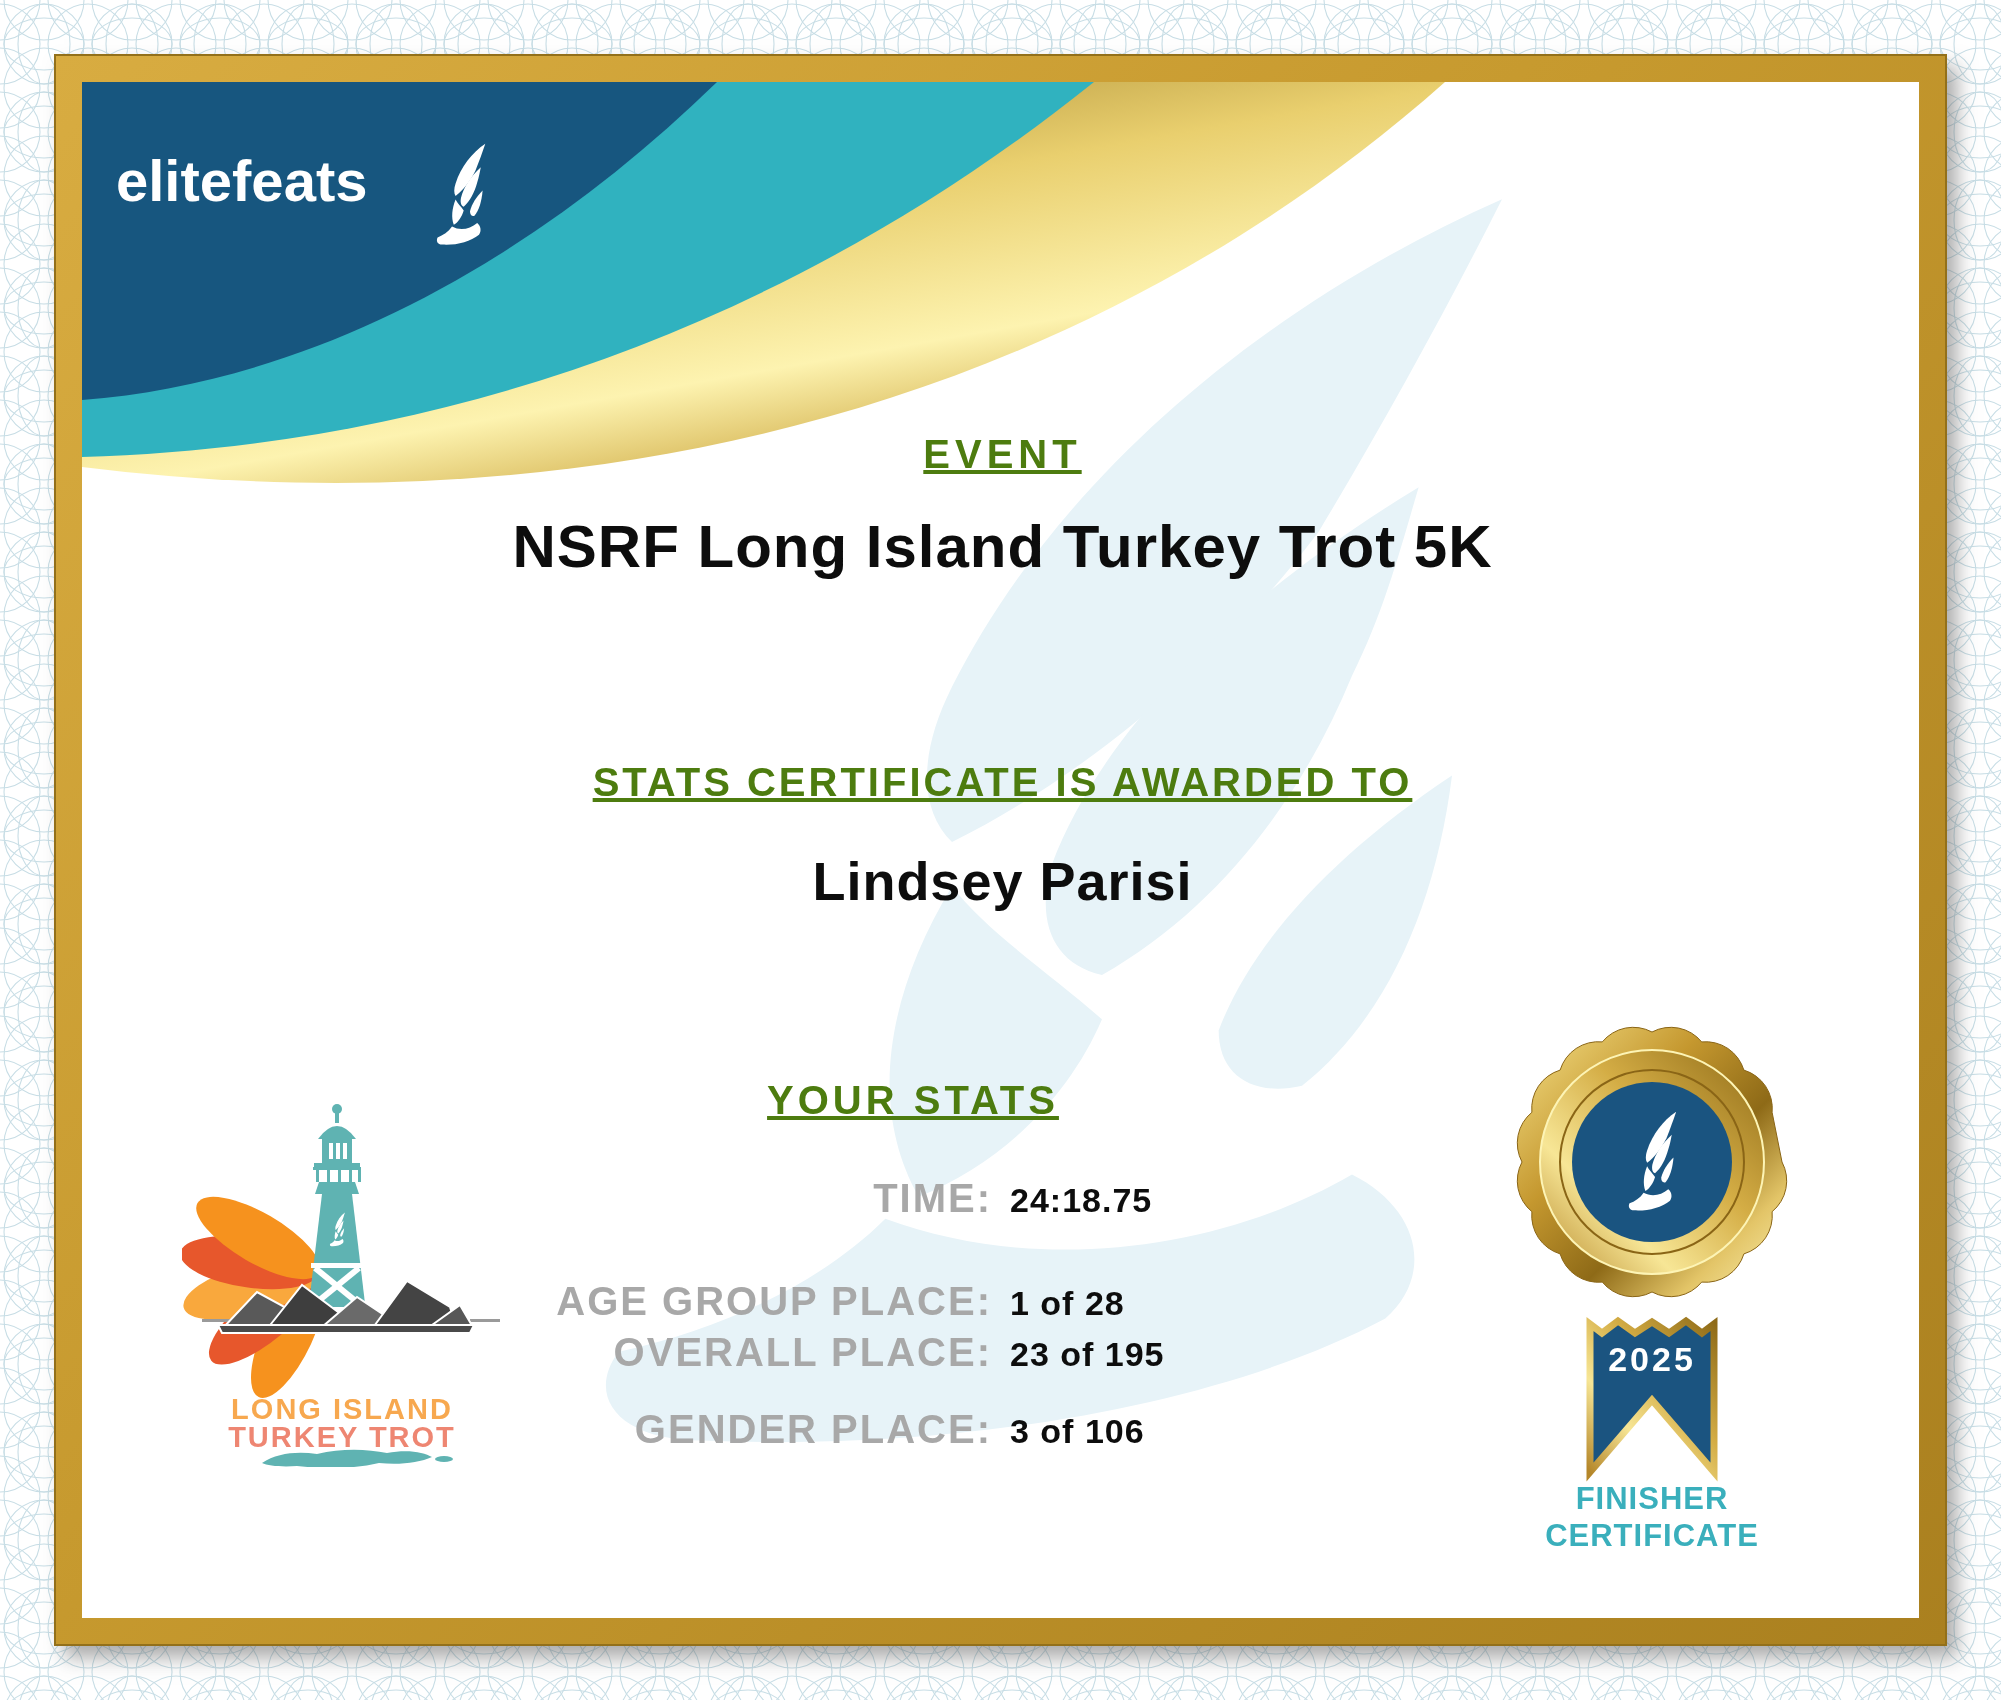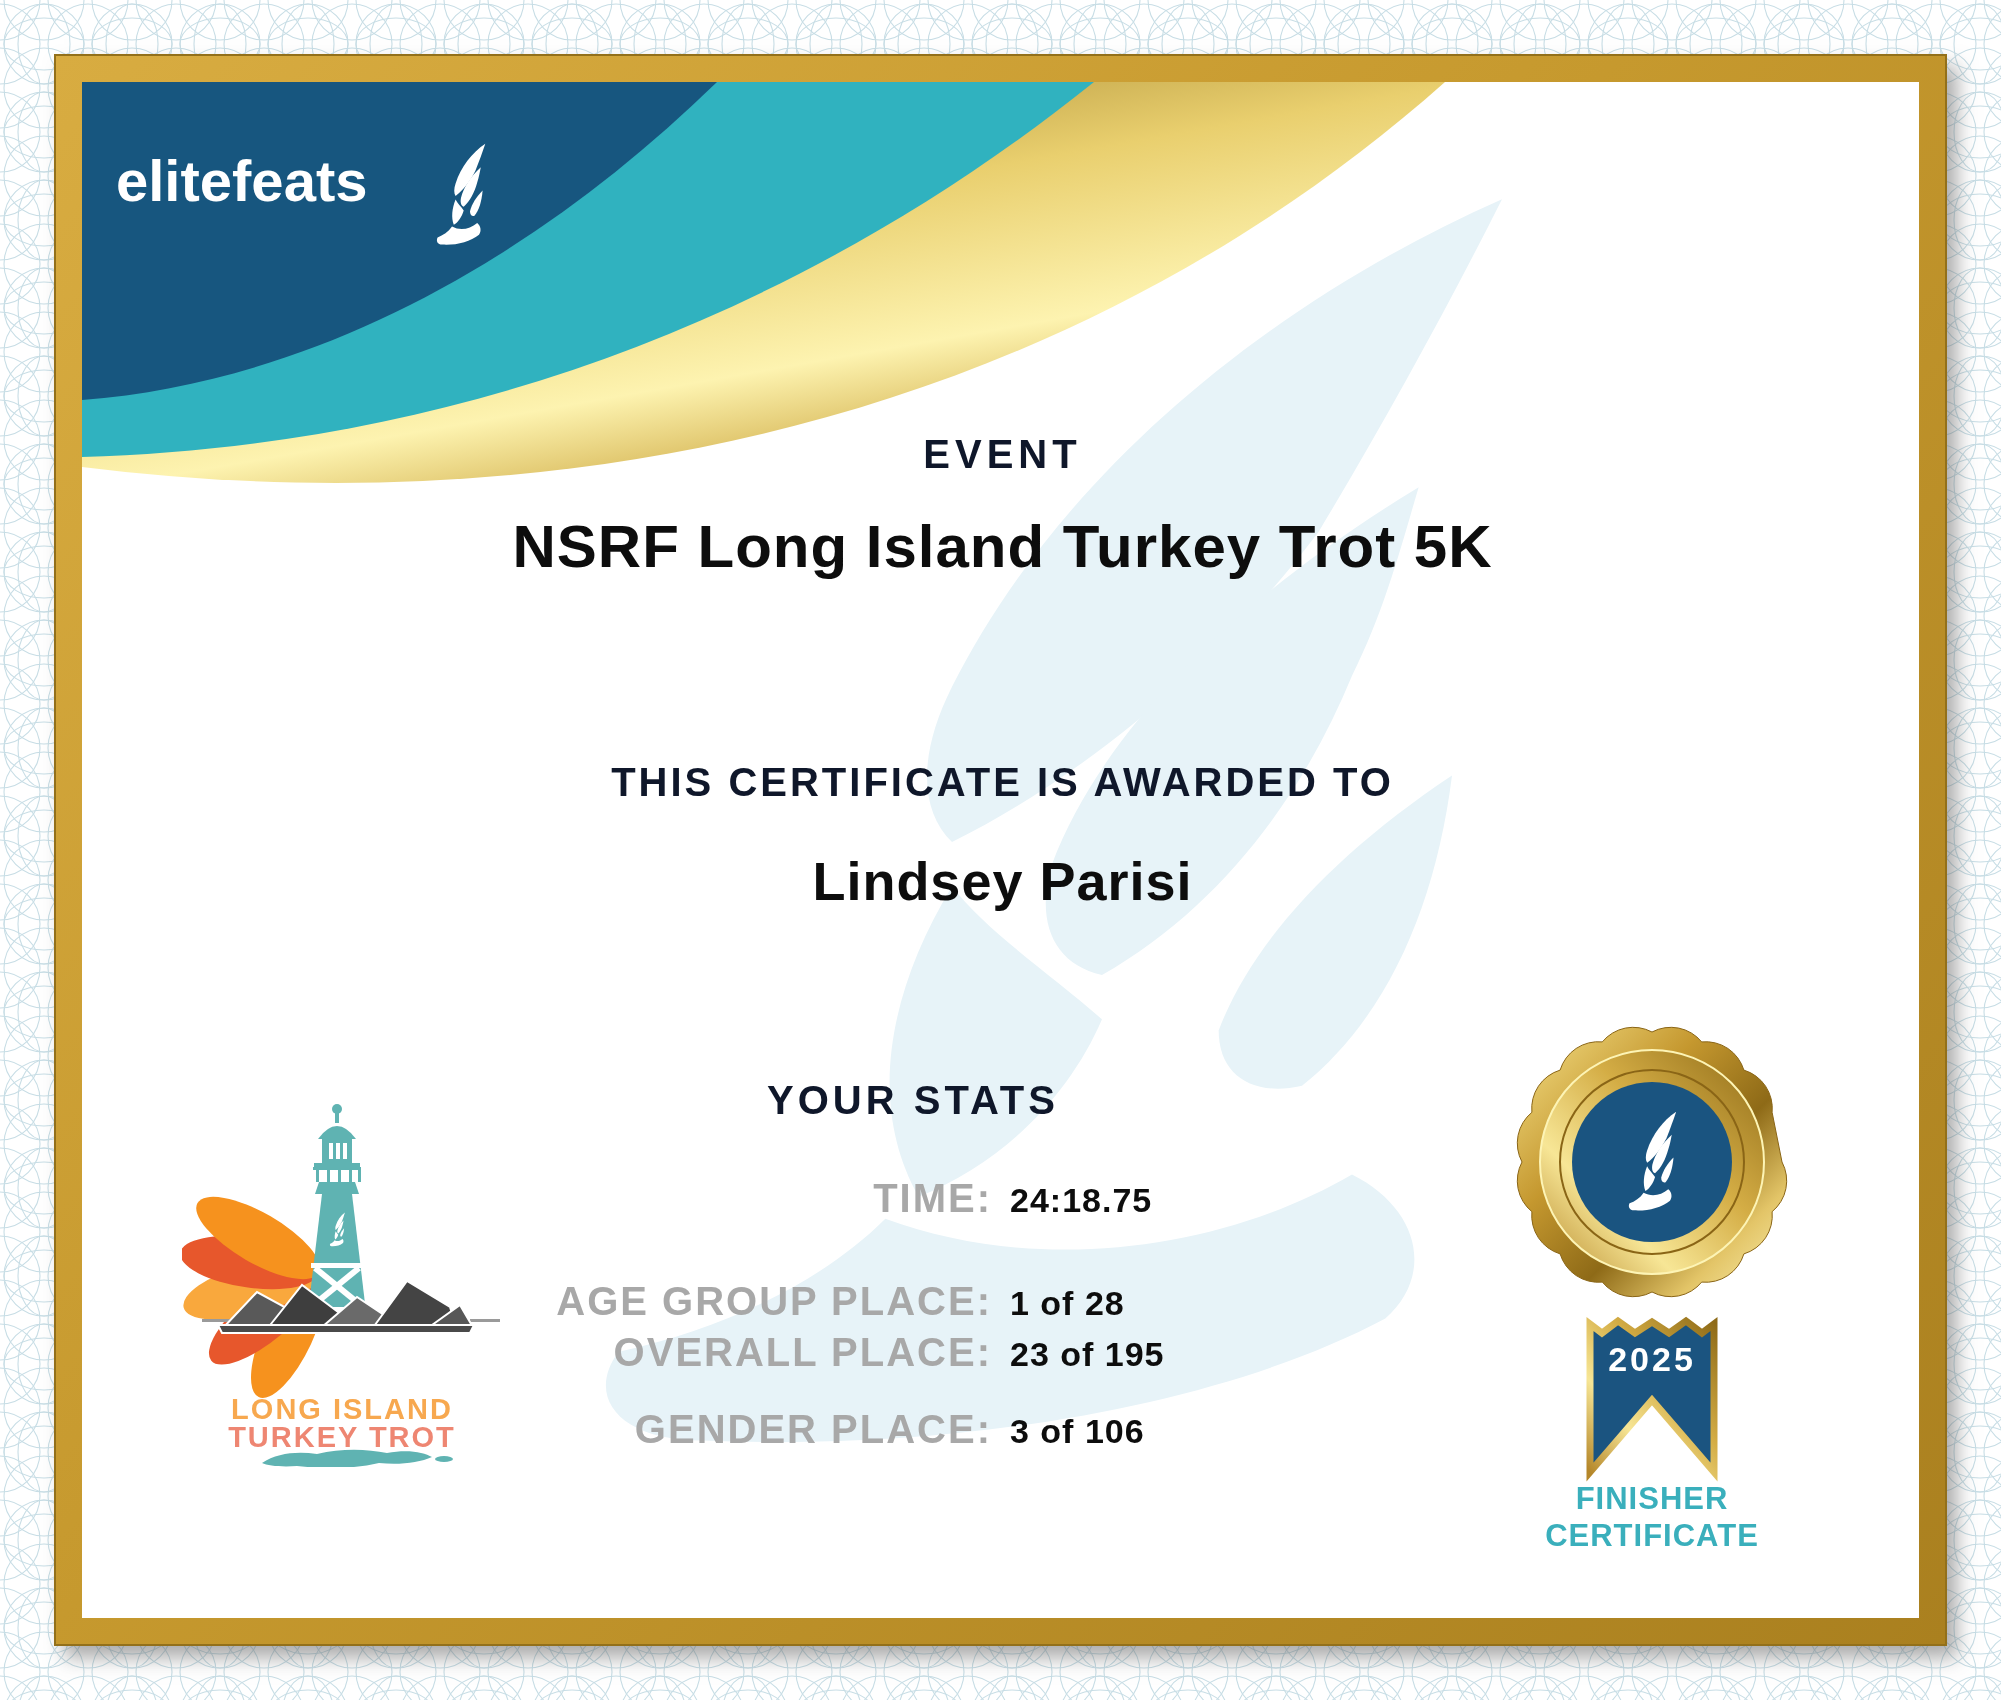--- a/index.html
+++ b/index.html
@@ -10,21 +10,21 @@
          background:linear-gradient(135deg,#d8ac41 0%,#c6992e 45%,#aa801f 100%);
          border:2px solid #93701a;
          box-shadow:10px 12px 18px rgba(90,90,90,.5);}
   .inner{position:absolute;left:26px;top:26px;right:26px;bottom:26px;background:#ffffff;overflow:hidden;}
   .watermark{position:absolute;left:470px;top:95px;width:1000px;height:1330px;pointer-events:none;}
   .curves{position:absolute;left:0;top:0;width:1841px;height:520px;}
   .brand-text{position:absolute;left:34px;top:70px;color:#ffffff;font-size:58px;font-weight:bold;
               letter-spacing:0px;line-height:58px;}
   .brand-icon{position:absolute;left:352px;top:56px;width:54px;height:116px;}
   .center-col{position:absolute;left:0;width:1841px;text-align:center;}
-  .label-gray{color:#0f172a;font-weight:bold;}
+  .label-gray{color:#4d7c0f;font-weight:bold;text-decoration:underline;}
   .event-label{top:350px;font-size:40px;letter-spacing:5px;}
   .event-name{top:430px;font-size:60px;font-weight:bold;color:#0d0d0d;letter-spacing:1px;}
   .awarded-label{top:678px;font-size:40px;letter-spacing:3px;}
   .recipient{top:768px;font-size:54px;font-weight:bold;color:#0d0d0d;letter-spacing:1px;}
   .division{top:850px;font-size:46px;font-weight:normal;color:#111;}
   .stats-heading{position:absolute;left:831px;top:996px;transform:translateX(-50%);
                  font-size:40px;letter-spacing:4px;white-space:nowrap;}
   .stat-row{position:absolute;left:0;width:1841px;height:50px;}
   .stat-label{position:absolute;left:0;width:910px;text-align:right;
               color:#a8a8a8;font-weight:bold;font-size:40px;letter-spacing:2px;}
@@ -104,21 +104,21 @@
         <path d="M0,0 L635,0 C450,180 230,300 0,318 Z" fill="#17567f"></path>
       </svg>
 
       <div class="brand-text">elitefeats</div>
       <svg class="brand-icon" viewBox="0 0 60 120">
         <use href="#wingfoot" fill="#ffffff"></use>
       </svg>
 
       <div class="center-col label-gray event-label">EVENT</div>
       <div class="center-col event-name">NSRF Long Island Turkey Trot 5K</div>
-      <div class="center-col label-gray awarded-label">THIS CERTIFICATE IS AWARDED TO</div>
+      <div class="center-col label-gray awarded-label">STATS CERTIFICATE IS AWARDED TO</div>
       <div class="center-col recipient">Lindsey Parisi</div>
 
       <div class="stats-heading label-gray">YOUR STATS</div>
 
       <div class="stat-row row-time">
         <div class="stat-label">TIME:</div>
         <div class="stat-value">24:18.75</div>
       </div>
       <div class="stat-row row-age">
         <div class="stat-label">AGE GROUP PLACE:</div>

